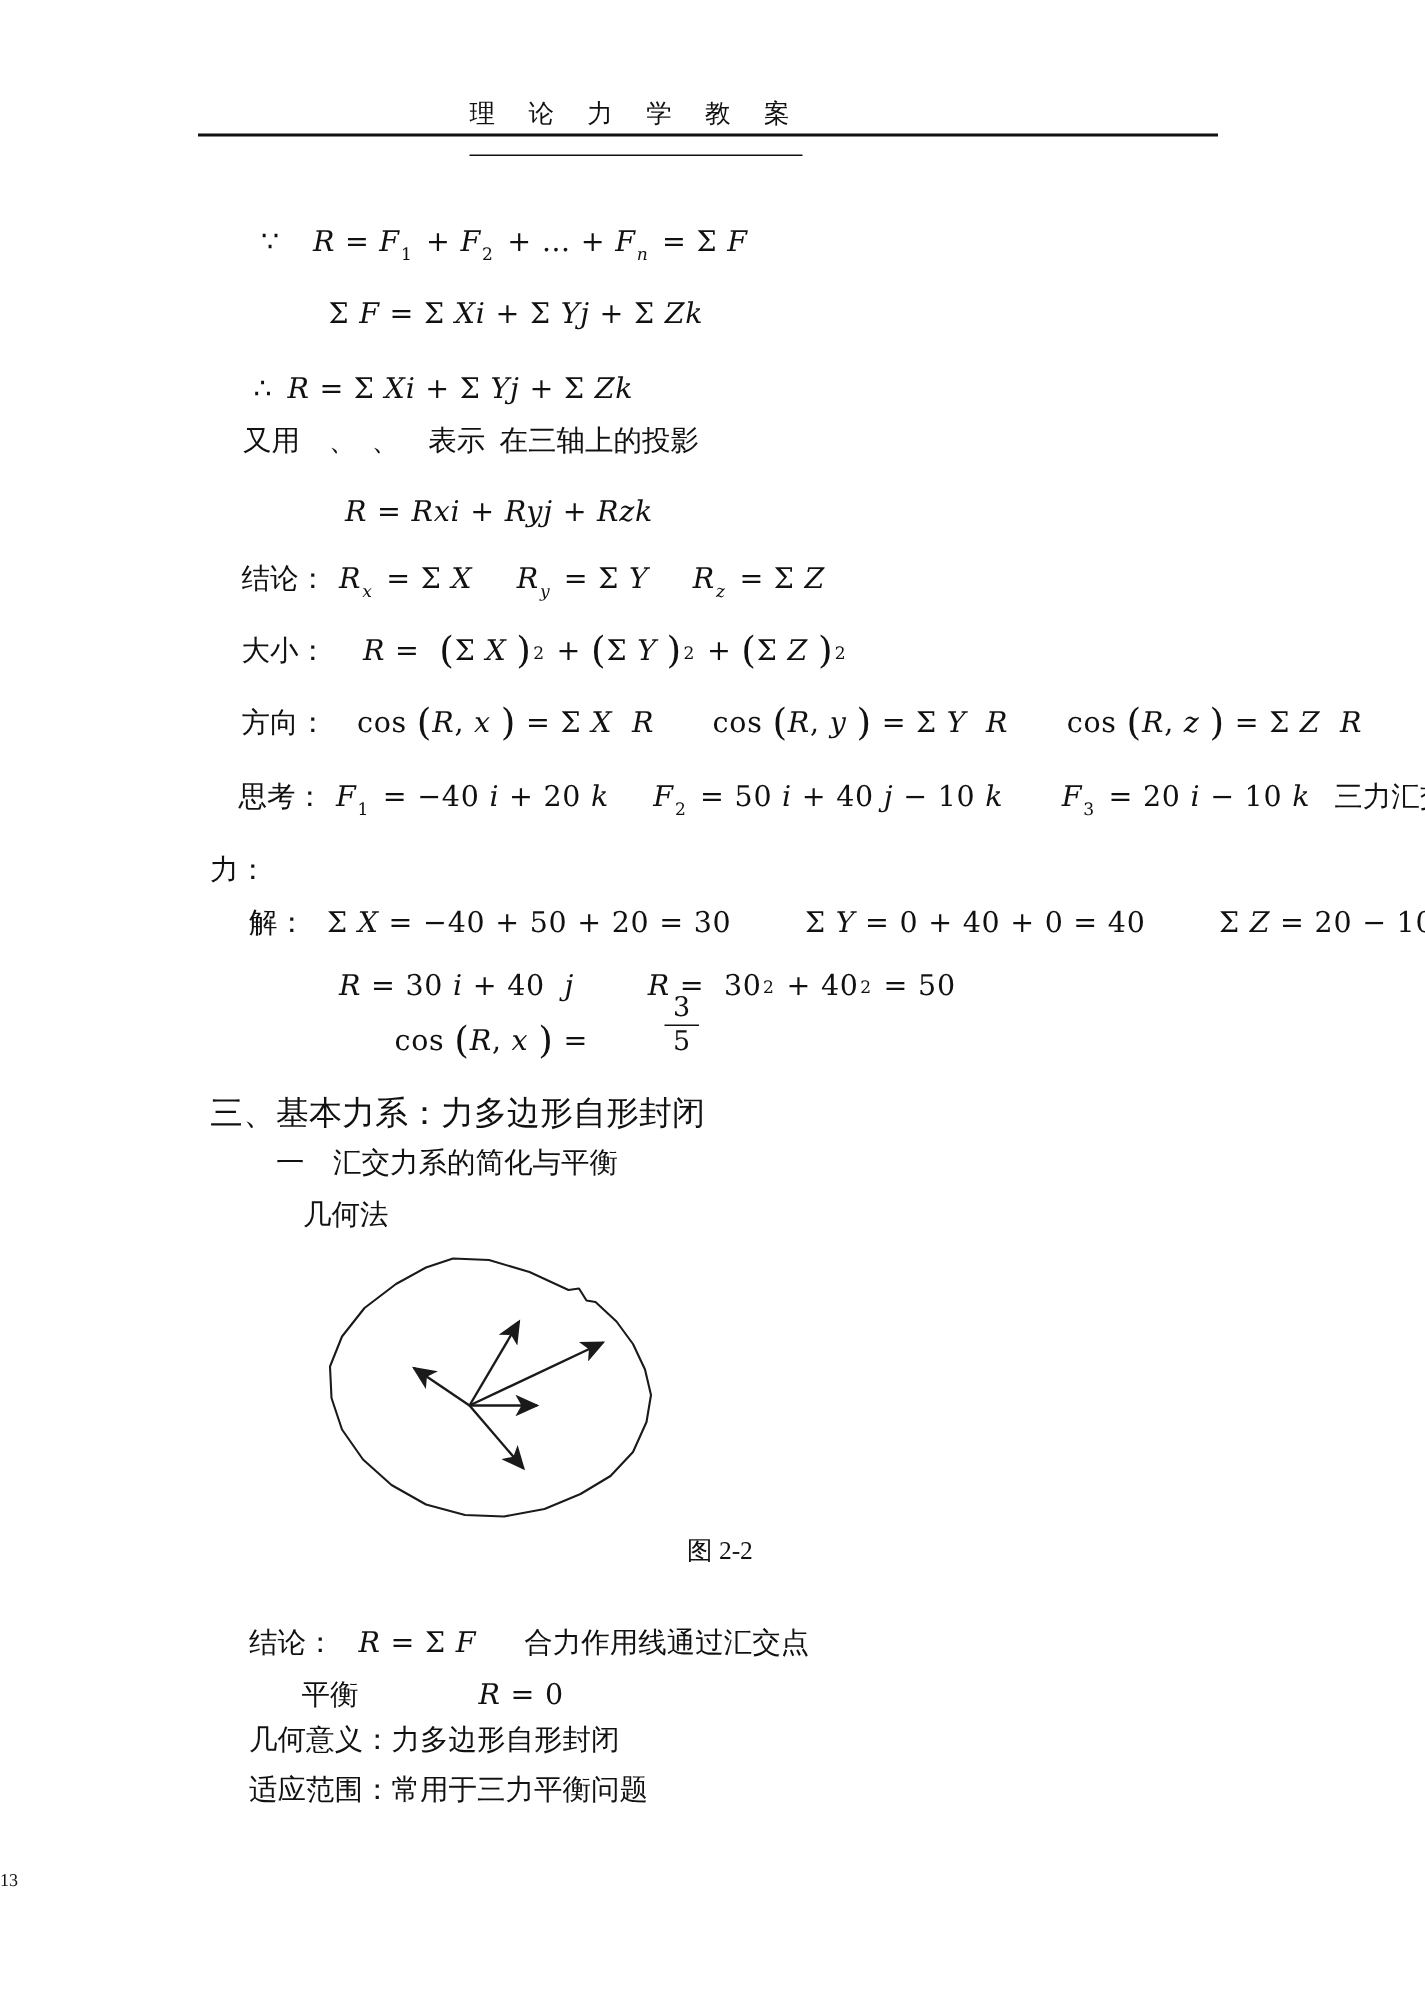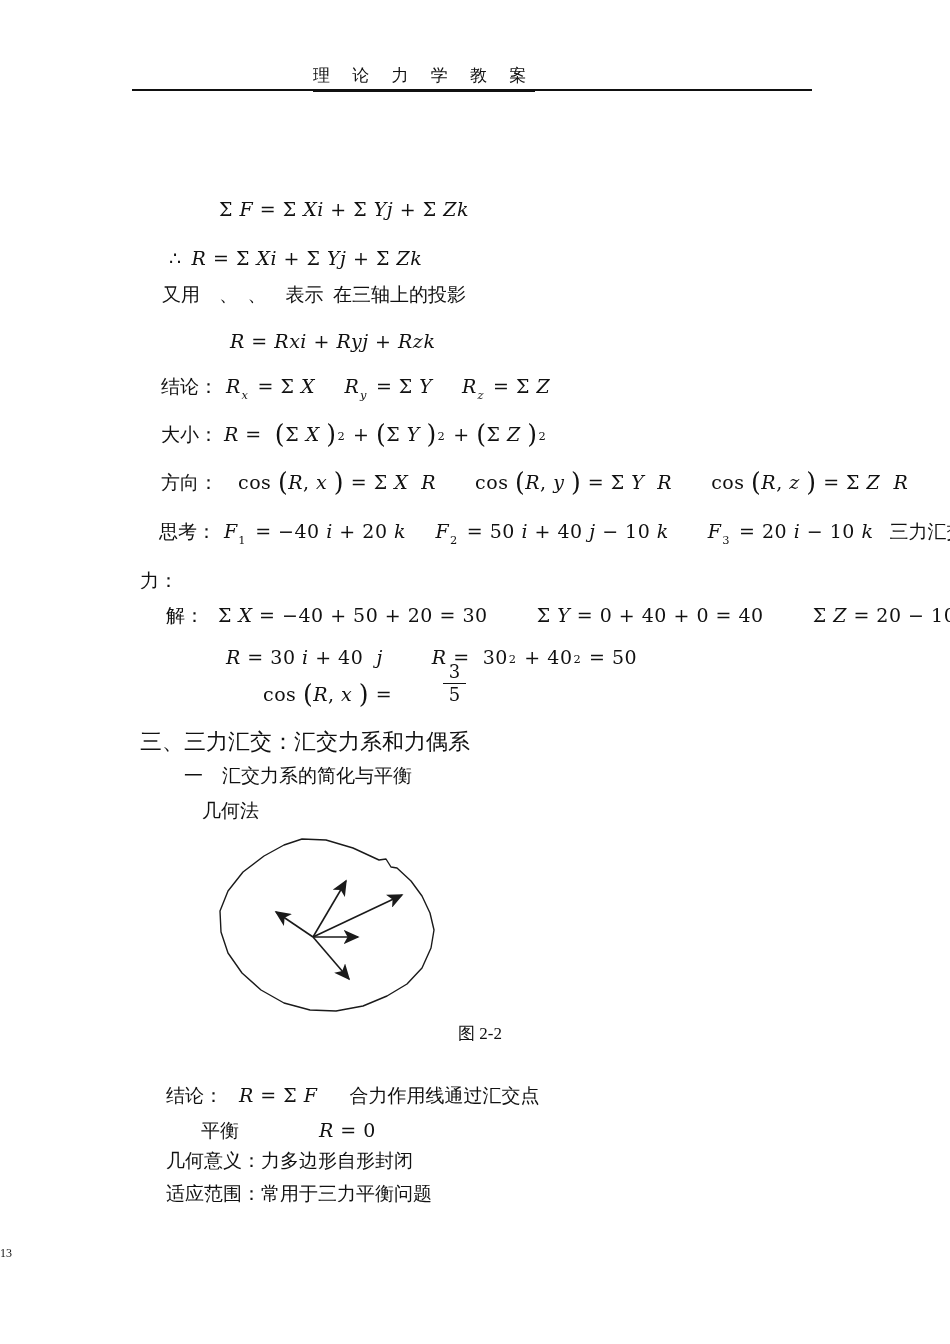--- a/index.html
+++ b/index.html
@@ -25,21 +25,21 @@
     font-size:19px;letter-spacing:.5px;white-space:pre;
   }
   .fml i{font-style:italic;}
   sub.sb{font-size:60%;vertical-align:baseline;position:relative;top:.55em;margin:0 .22em 0 .06em;line-height:0;}
   sup.sp{font-size:60%;vertical-align:baseline;position:relative;top:-.05em;margin:0 .12em 0 .08em;line-height:0;}
   .bp{font-size:132%;line-height:0;vertical-align:-.07em;}
   
   .header-title{
     position:absolute;left:313px;top:64px;
     font-size:17px;letter-spacing:9px;
-    border-bottom:1px solid #111;padding-bottom:4px;white-space:pre;
+    border-bottom:1px solid #111;padding-bottom:16px;white-space:pre;
   }
   .header-rule{position:absolute;left:132px;top:89px;width:680px;height:2px;background:#111;}
   
   .ln-frac{display:flex;align-items:flex-end;height:50px;gap:36px;}
   .frac{display:inline-flex;flex-direction:column;align-items:center;margin-left:8px;
         font-family:"DejaVu Serif","Liberation Serif",serif;font-size:18px;line-height:1.1;}
   .frac .fnum{display:block;padding:0 6px 1px 6px;border-bottom:1.5px solid #111;}
   .frac .fden{display:block;padding-top:1px;}
   
   .figure{position:absolute;left:198px;top:831px;}
@@ -47,20 +47,23 @@
   .page-number{position:absolute;left:0;top:1246px;width:100%;text-align:left;font-size:12px;}
 </style>
 </head>
 <body>
 
 <div class="page">
 
   <span class="header-title">理 论 力 学 教 案</span>
   <div class="header-rule"></div>
 
+  <div class="ln" style="left:158px;top:131px">
+    <span class="fml">∵</span><span class="fml" style="margin-left:22px"><i>R</i> = <i>F</i><sub class="sb">1</sub> + <i>F</i><sub class="sb">2</sub> + … + <i>F</i><sub class="sb"><i>n</i></sub> = Σ <i>F</i></span>
+  </div>
 
   <div class="ln" style="left:203px;top:180px">
     <span class="fml">Σ <i>F</i> = Σ <i>X</i><i>i</i> + Σ <i>Y</i><i>j</i> + Σ <i>Z</i><i>k</i></span>
   </div>
 
   <div class="ln" style="left:153px;top:229px">
     <span class="fml">∴</span><span class="fml" style="margin-left:10px"><i>R</i> = Σ <i>X</i><i>i</i> + Σ <i>Y</i><i>j</i> + Σ <i>Z</i><i>k</i></span>
   </div>
 
   <div class="ln" style="left:146px;top:265px">
@@ -69,21 +72,21 @@
 
   <div class="ln" style="left:214px;top:312px">
     <span class="fml"><i>R</i> = <i>R</i><i>x</i><i>i</i> + <i>R</i><i>y</i><i>j</i> + <i>R</i><i>z</i><i>k</i></span>
   </div>
 
   <div class="ln" style="left:145px;top:357px">
     <span class="cn">结论：</span><span class="fml" style="margin-left:8px"><i>R</i><sub class="sb"><i>x</i></sub> = Σ <i>X</i>  <i>R</i><sub class="sb"><i>y</i></sub> = Σ <i>Y</i>  <i>R</i><sub class="sb"><i>z</i></sub> = Σ <i>Z</i></span>
   </div>
 
   <div class="ln" style="left:145px;top:405px">
-    <span class="cn">大小：</span><span class="fml" style="margin-left:6px"><i>R</i> =  <span class="bp">(</span>Σ <i>X</i> <span class="bp">)</span><sup class="sp">2</sup> + <span class="bp">(</span>Σ <i>Y</i> <span class="bp">)</span><sup class="sp">2</sup> + <span class="bp">(</span>Σ <i>Z</i> <span class="bp">)</span><sup class="sp">2</sup></span>
+    <span class="cn">大小：</span><span class="fml" style="margin-left:24px"><i>R</i> =  <span class="bp">(</span>Σ <i>X</i> <span class="bp">)</span><sup class="sp">2</sup> + <span class="bp">(</span>Σ <i>Y</i> <span class="bp">)</span><sup class="sp">2</sup> + <span class="bp">(</span>Σ <i>Z</i> <span class="bp">)</span><sup class="sp">2</sup></span>
   </div>
 
   <div class="ln" style="left:145px;top:453px">
     <span class="cn">方向：</span><span class="fml" style="margin-left:20px">cos <span class="bp">(</span><i>R</i>, <i>x</i> <span class="bp">)</span> = Σ <i>X</i>  <i>R</i>  cos <span class="bp">(</span><i>R</i>, <i>y</i> <span class="bp">)</span> = Σ <i>Y</i>  <i>R</i>  cos <span class="bp">(</span><i>R</i>, <i>z</i> <span class="bp">)</span> = Σ <i>Z</i>  <i>R</i></span>
   </div>
 
   <div class="ln" style="left:143px;top:502px">
     <span class="cn">思考：</span><span class="fml" style="margin-left:8px"><i>F</i><sub class="sb">1</sub> = −40 <i>i</i> + 20 <i>k</i>  <i>F</i><sub class="sb">2</sub> = 50 <i>i</i> + 40 <i>j</i> − 10 <i>k</i>  <i>F</i><sub class="sb">3</sub> = 20 <i>i</i> − 10 <i>k</i></span><span class="cn" style="margin-left:16px">三力汇交 点，求合</span>
   </div>
 
@@ -97,21 +100,21 @@
 
   <div class="ln" style="left:210px;top:628px">
     <span class="fml"><i>R</i> = 30 <i>i</i> + 40  <i>j</i>   <i>R</i> =  30<sup class="sp">2</sup> + 40<sup class="sp">2</sup> = 50</span>
   </div>
 
   <div class="ln ln-frac" style="left:263px;top:655px">
     <span class="fml">cos <span class="bp">(</span><i>R</i>, <i>x</i> <span class="bp">)</span> = </span><span class="frac"><span class="fnum">3</span><span class="fden">5</span></span>
   </div>
 
   <div class="ln" style="left:124px;top:710px">
-    <span class="cn cn-big">三、三力汇交：汇交力系和力偶系</span>
+    <span class="cn cn-big">三、基本力系：力多边形自形封闭</span>
   </div>
 
   <div class="ln" style="left:168px;top:746px">
     <span class="cn">一 汇交力系的简化与平衡</span>
   </div>
 
   <div class="ln" style="left:186px;top:781px">
     <span class="cn">几何法</span>
   </div>
 

